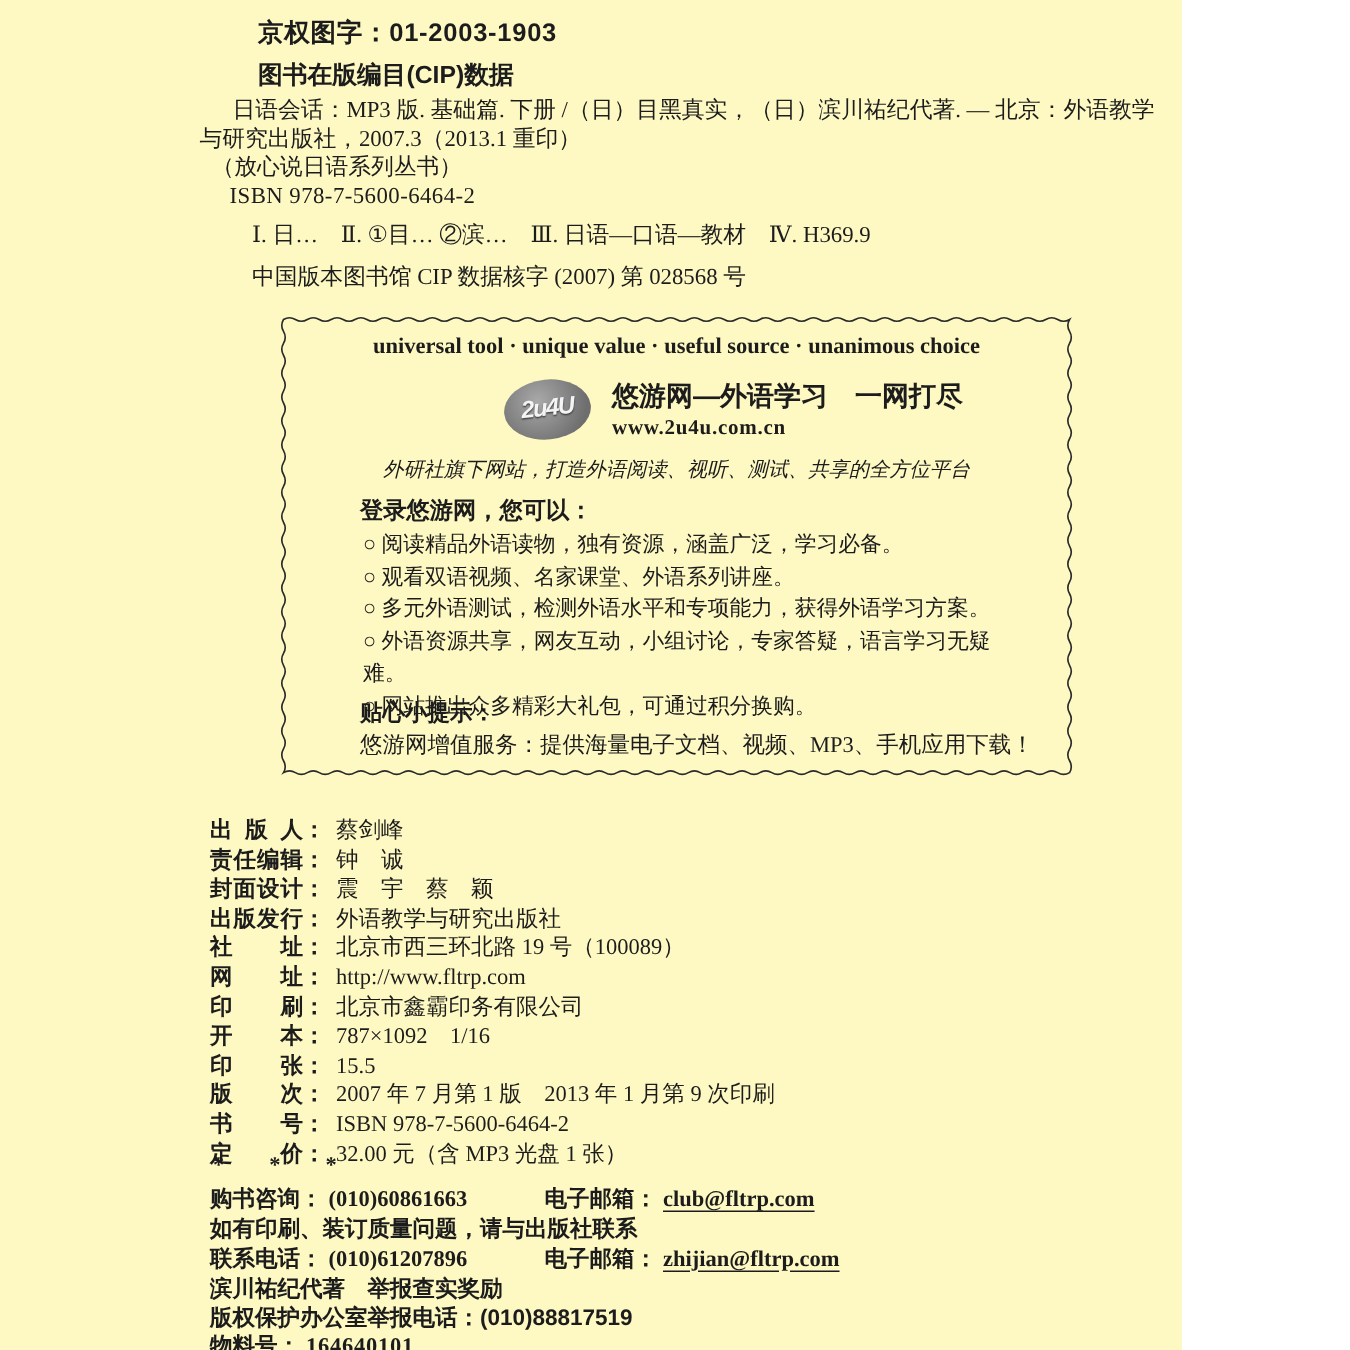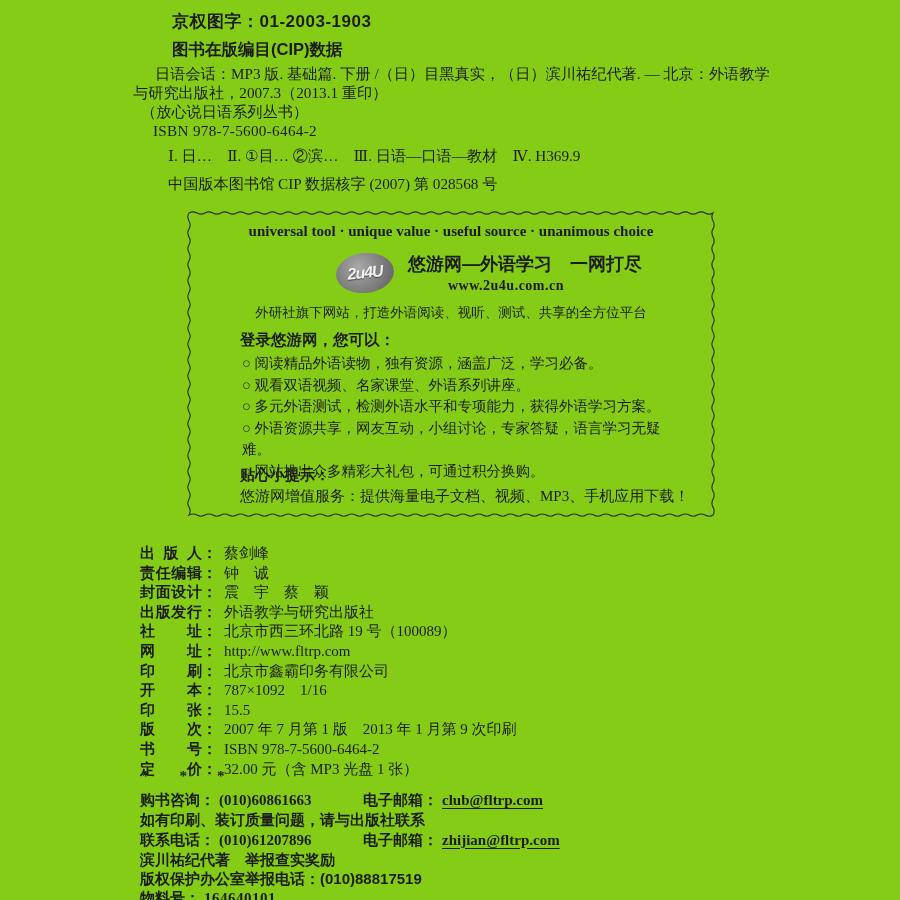--- a/index.html
+++ b/index.html
@@ -1,18 +1,18 @@
 <!DOCTYPE html>
 <html><head>
 <meta charset="utf-8">
 <style>
   * { margin:0; padding:0; box-sizing:border-box; }
   html,body { width:900px; height:900px; }
   body { background:#ffffff; color:#1c1c1c; }
-  .page { position:relative; width:900px; height:900px; background:#84cc16; overflow:hidden;
+  .page { position:relative; width:788px; height:900px; background:#fef9c3; overflow:hidden;
           font-family:"Liberation Serif","DejaVu Serif",serif; }
   .sans { font-family:"Liberation Sans","DejaVu Sans",sans-serif; }
   .abs { position:absolute; }
 
   
   .reg-line   { left:172px; top:10px;  font-weight:bold; font-size:17px; letter-spacing:.5px; }
   .cip-title  { left:172px; top:39px;  font-weight:bold; font-size:16.5px; }
   .cip-block  { left:133px; top:64px;  width:650px; font-size:15.2px; line-height:19px; }
   .cip-block .l0 { text-indent:22px; }
   .cip-block .l1 { text-indent:0; }
@@ -27,22 +27,22 @@
   .slogan     { left:0; top:13px; width:100%; text-align:center; font-weight:bold; font-size:15px; }
   .logo-row   { left:150px; top:42px; display:flex; align-items:center; gap:14px; }
   .logo-oval  { width:58px; height:40px; border-radius:50%;
                 background:radial-gradient(circle at 40% 35%, #a9a9a9, #6e6e6e 75%);
                 display:flex; align-items:center; justify-content:center;
                 color:#f4f4f4; font-weight:bold; font-style:italic; font-size:16px;
                 transform:rotate(-6deg); letter-spacing:-1px;
                 font-family:"Liberation Sans","DejaVu Sans",sans-serif;
                 text-shadow:0 1px 1px #444; }
   .site-title { font-weight:bold; font-size:18px; }
-  .site-url   { font-weight:bold; font-size:14px; margin-top:2px; letter-spacing:.5px;margin-left:40px; }
-  .tagline    { left:0; top:94px; width:100%; text-align:center; font-size:13.5px; }
+  .site-url   { font-weight:bold; font-size:14px; margin-top:2px; letter-spacing:.5px; }
+  .tagline    { left:0; top:94px; width:100%; text-align:center; font-size:13.5px; font-style:italic; }
   .login-head { left:54px; top:120px; font-weight:bold; font-size:15.5px; }
   .bullets    { left:56px; top:143px; list-style:none; font-size:14.5px; line-height:21.5px; width:440px; }
   .tips-head  { left:54px; top:256px; font-weight:bold; font-size:15px; }
   .tips-text  { left:54px; top:277px; font-size:15px; }
 
   
   .pub-block  { left:140px; top:544px; font-size:15px; }
   .prow       { height:19.6px; white-space:nowrap; }
   .plabel     { display:inline-block; width:62px; text-align:justify; text-align-last:justify;
                 font-weight:bold; font-family:"Liberation Sans","DejaVu Sans",sans-serif; }

